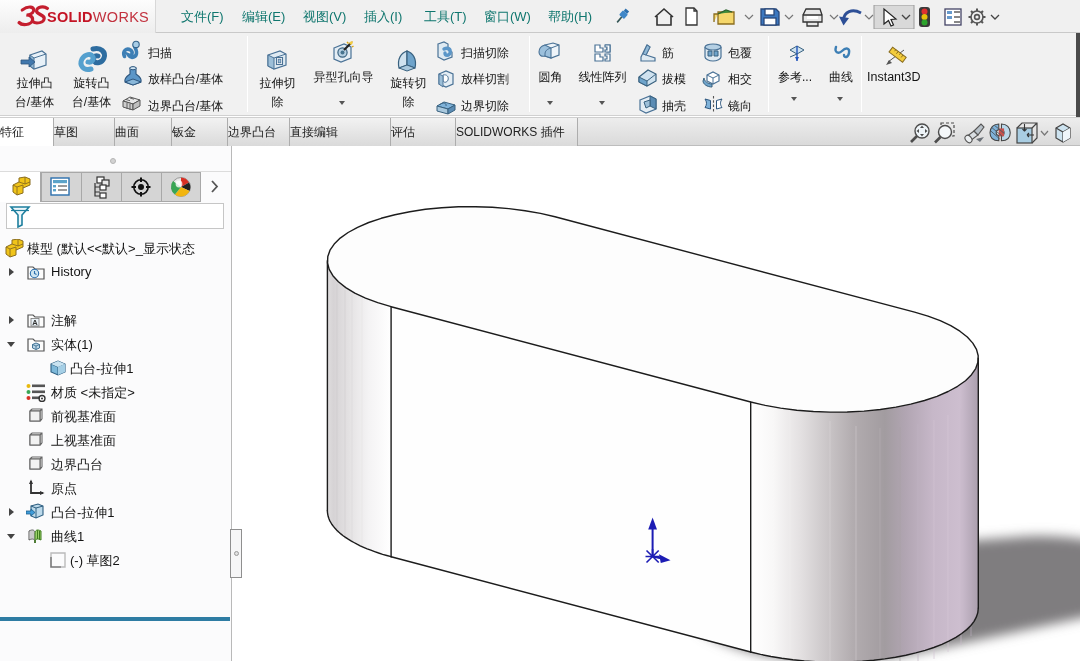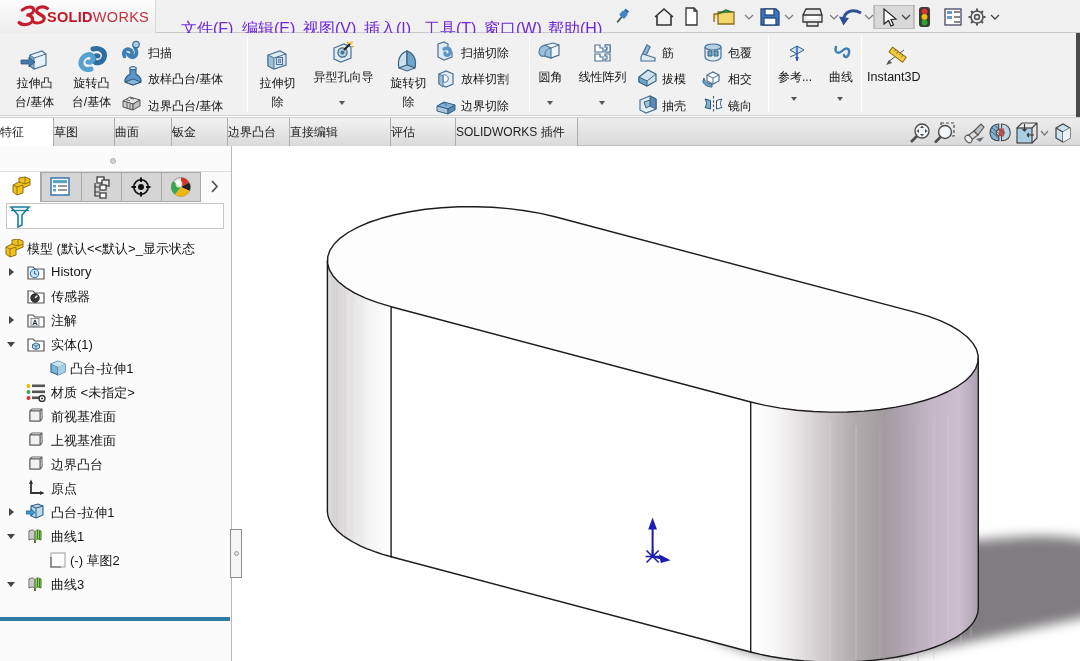--- a/index.html
+++ b/index.html
@@ -1,19 +1,19 @@
 <!DOCTYPE html>
 <html><head><meta charset="utf-8">
 <style>
 *{margin:0;padding:0;box-sizing:border-box}
 html,body{width:1080px;height:661px;overflow:hidden;font-family:"Liberation Sans",sans-serif;background:#fff}
 .abs{position:absolute}
 #menubar{position:absolute;left:0;top:0;width:1080px;height:33px;background:#f0f0f0;border-bottom:1px solid #c9c9c9}
 #logo{position:absolute;left:0;top:0;width:156px;height:33px;background:linear-gradient(#fdfdfd,#ededed);border-right:1px solid #d8d8d8}
-.mi{position:absolute;top:12px;height:33px;line-height:33px;font-size:16px;color:#6d28d9}
+.mi{position:absolute;top:0;height:33px;line-height:33px;font-size:13px;color:#0f766e}
 #ribbon{position:absolute;left:0;top:33px;width:1080px;height:83px;background:#f1f1f1;border-bottom:1px solid #d0d0d0}
 .rsep{position:absolute;top:3px;height:76px;width:1px;background:#d6d6d6;border-right:1px solid #fff}
 .rtxt{position:absolute;font-size:12px;color:#141414;white-space:nowrap}
 .rtxt2{text-align:center;line-height:18.5px}
 .caret{position:absolute;width:0;height:0;border-left:3.5px solid transparent;border-right:3.5px solid transparent;border-top:4px solid #555}
 #tabrow{position:absolute;left:0;top:117px;width:1080px;height:29px;background:linear-gradient(#ededed,#dadada);border-bottom:1px solid #bdbdbd;border-top:1px solid #cfcfcf}
 .tab{position:absolute;top:0;height:29px;line-height:28px;font-size:12px;color:#222;border-right:1px solid #adadad;background:linear-gradient(#f2f2f2,#d9d9d9)}
 .tab.act{background:#fff;border-right:1px solid #adadad}
 #panel{position:absolute;left:0;top:146px;width:232px;height:515px;background:#fbfbfc;border-right:1px solid #b9b9b9}
 .trow{position:absolute;left:0;width:232px;height:24px;font-size:13px;color:#141414;white-space:nowrap}
@@ -393,29 +393,20 @@
     </div>
  <div class="trow" style="top:114px">
       <span class="exp cl" style="left:9px"></span>
       <svg class="ticon" style="left:27px" width="18" height="18" viewBox="0 0 18 18">
         <path d="M1 4 L6 4 L8 6 L17 6 L17 16 L1 16 Z" fill="#fcfcfc" stroke="#555" stroke-width="1.2"></path>
         <circle cx="7.5" cy="10.5" r="4.2" fill="#cfe6f2" stroke="#2c6fad" stroke-width="1.1"></circle>
         <path d="M7.5 8 V10.5 L9.5 11.5" fill="none" stroke="#2c6fad" stroke-width="1.1"></path>
       </svg>
       <span class="lbl" style="left:51px">History</span>
     </div>
- <div class="trow" style="top:138px">
-      <svg class="ticon" style="left:27px" width="18" height="18" viewBox="0 0 18 18">
-        <path d="M1 4 L6 4 L8 6 L17 6 L17 16 L1 16 Z" fill="#fcfcfc" stroke="#555" stroke-width="1.2"></path>
-        <circle cx="8" cy="11" r="4.2" fill="#3a3a3a"></circle>
-        <path d="M8 11 L10.5 8.5" stroke="#fff" stroke-width="1.2"></path>
-        <circle cx="8" cy="11" r="4.2" fill="none" stroke="#222" stroke-width="1"></circle>
-      </svg>
-      <span class="lbl" style="left:51px">传感器</span>
-    </div>
  <div class="trow" style="top:162px">
       <span class="exp cl" style="left:9px"></span>
       <svg class="ticon" style="left:27px" width="18" height="18" viewBox="0 0 18 18">
         <path d="M1 4 L6 4 L8 6 L17 6 L17 16 L1 16 Z" fill="#fcfcfc" stroke="#555" stroke-width="1.2"></path>
         <rect x="4" y="7.5" width="8" height="7.5" fill="#e9f1f7" stroke="#777" stroke-width="0.8"></rect>
         <text x="5.2" y="14.2" font-size="7.5" font-weight="bold" fill="#333">A</text>
       </svg>
       <span class="lbl" style="left:51px">注解</span>
     </div>
  <div class="trow" style="top:186px">
@@ -496,30 +487,20 @@
         <path d="M4 3.4 L4 12.4 M6 3.2 L6 12" stroke="#888" stroke-width="0.9" fill="none"></path>
       </svg>
       <span class="lbl" style="left:51px">曲线1</span>
     </div>
  <div class="trow" style="top:402px">
       <svg class="ticon" style="left:49px" width="18" height="18" viewBox="0 0 18 18">
         <path d="M2 6 L2 16 L12 16" fill="none" stroke="#777" stroke-width="1.6"></path>
         <path d="M2 6 L2 2 L16 2 L16 16 L12 16" fill="none" stroke="#bbb" stroke-width="1.4"></path>
       </svg>
       <span class="lbl" style="left:70px">(-) 草图2</span>
-    </div>
- <div class="trow" style="top:426px">
-      <span class="exp op" style="left:7px"></span>
-      <svg class="ticon" style="left:27px" width="18" height="18" viewBox="0 0 18 18">
-        <path d="M2 4 C6 2 8 3 8 7 L8 16 C8 12 6 11 2 13 Z" fill="#fff" stroke="#555" stroke-width="1"></path>
-        <path d="M8 7 C8 3 10 2 14 4 L14 13 C10 11 8 12 8 16 Z" fill="#9bd06a" stroke="#3e7d1e" stroke-width="1"></path>
-        <path d="M10.5 3.2 L10.5 12 M12.5 4 L12.5 12.8" stroke="#3e7d1e" stroke-width="1" fill="none"></path>
-        <path d="M4 3.4 L4 12.4 M6 3.2 L6 12" stroke="#888" stroke-width="0.9" fill="none"></path>
-      </svg>
-      <span class="lbl" style="left:51px">曲线3</span>
     </div>
  <div class="abs" style="left:0;top:471px;width:230px;height:3.5px;background:#2e7ca3"></div>
 </div>
 <div class="abs" style="left:230px;top:529px;width:12px;height:49px;background:#f6f6f7;border:1px solid #8f8f8f;z-index:5"></div>
 <div class="abs" style="left:233.5px;top:551px;width:5px;height:5px;border-radius:3px;background:#e0e0e0;border:1px solid #9a9a9a;z-index:6"></div>
 <div class="abs" style="left:232px;top:146px;width:848px;height:515px;background:#fff;overflow:hidden">
     <div style="position:absolute;left:-232px;top:-146px">
       <svg id="scene" width="1080" height="661" viewBox="0 0 1080 661">
 <defs>
 <linearGradient id="gl" x1="327" y1="0" x2="391" y2="0" gradientUnits="userSpaceOnUse">

